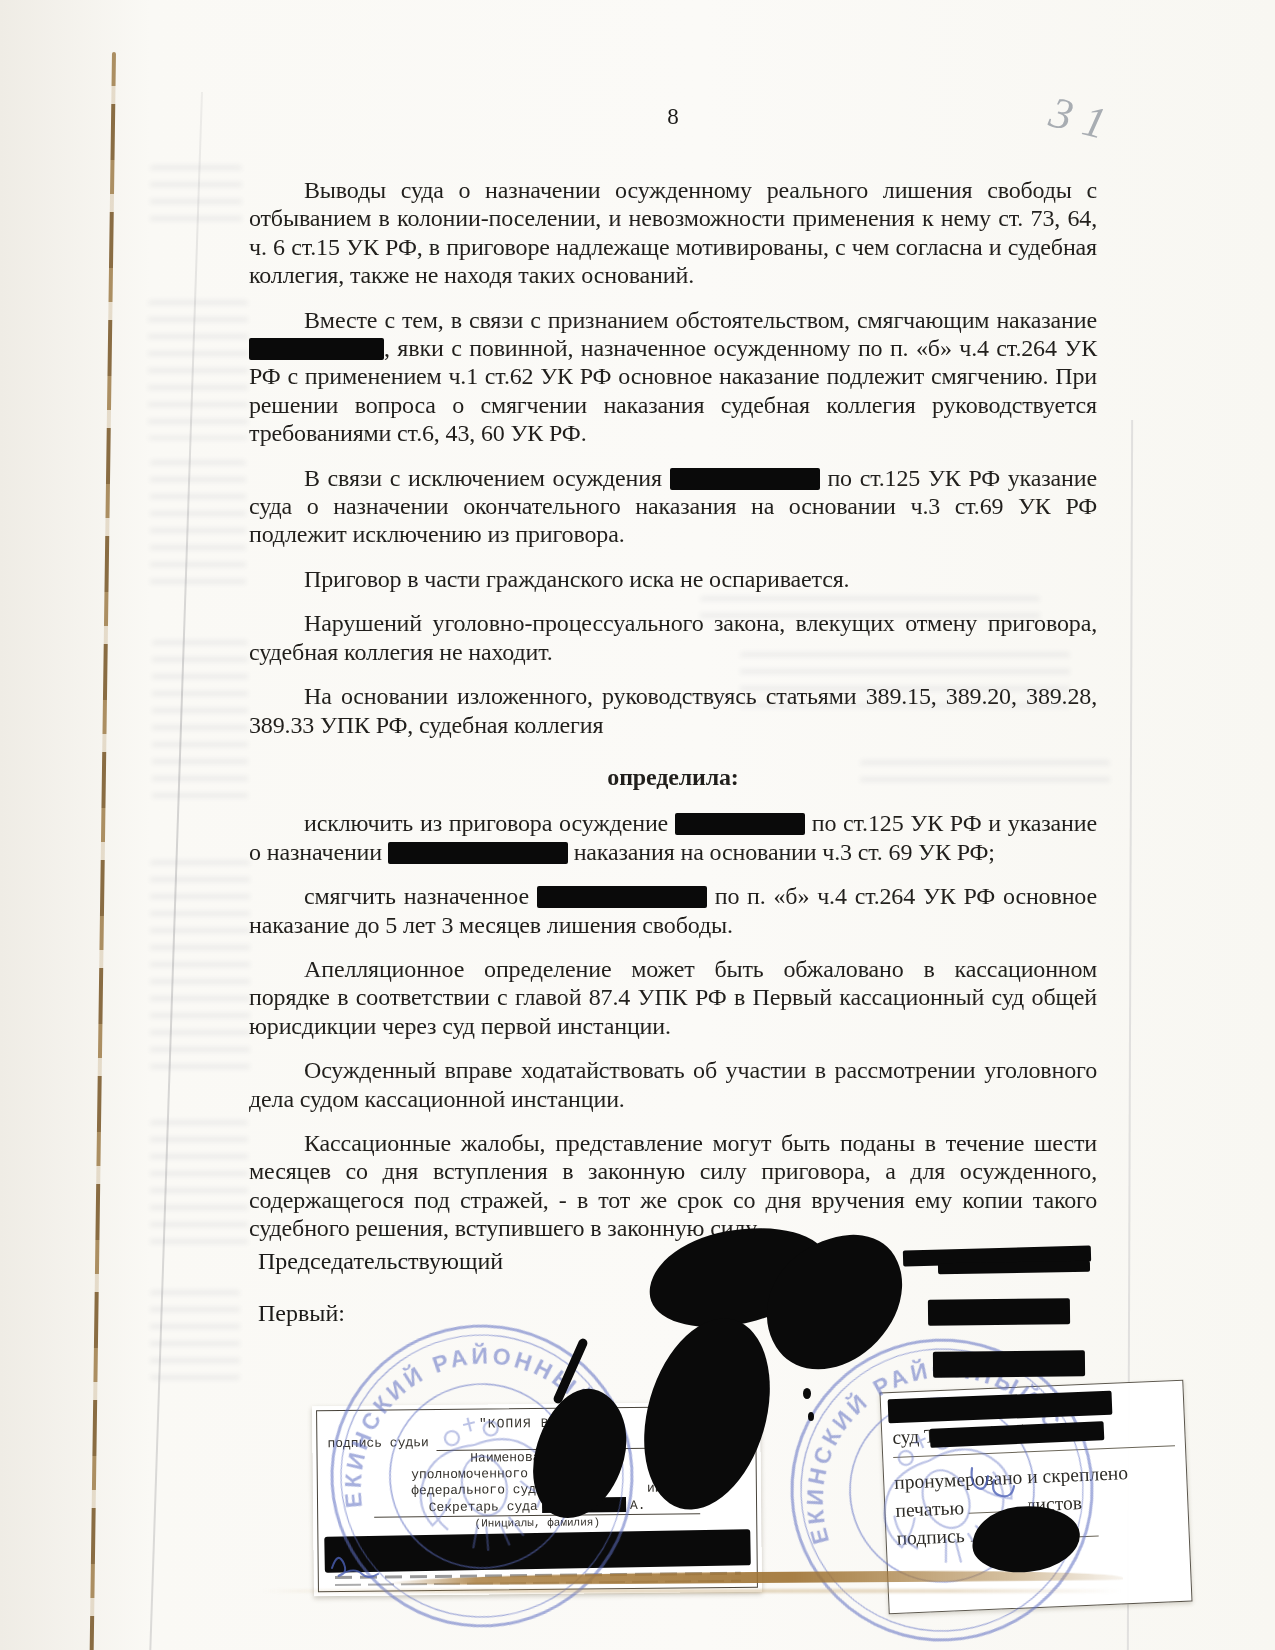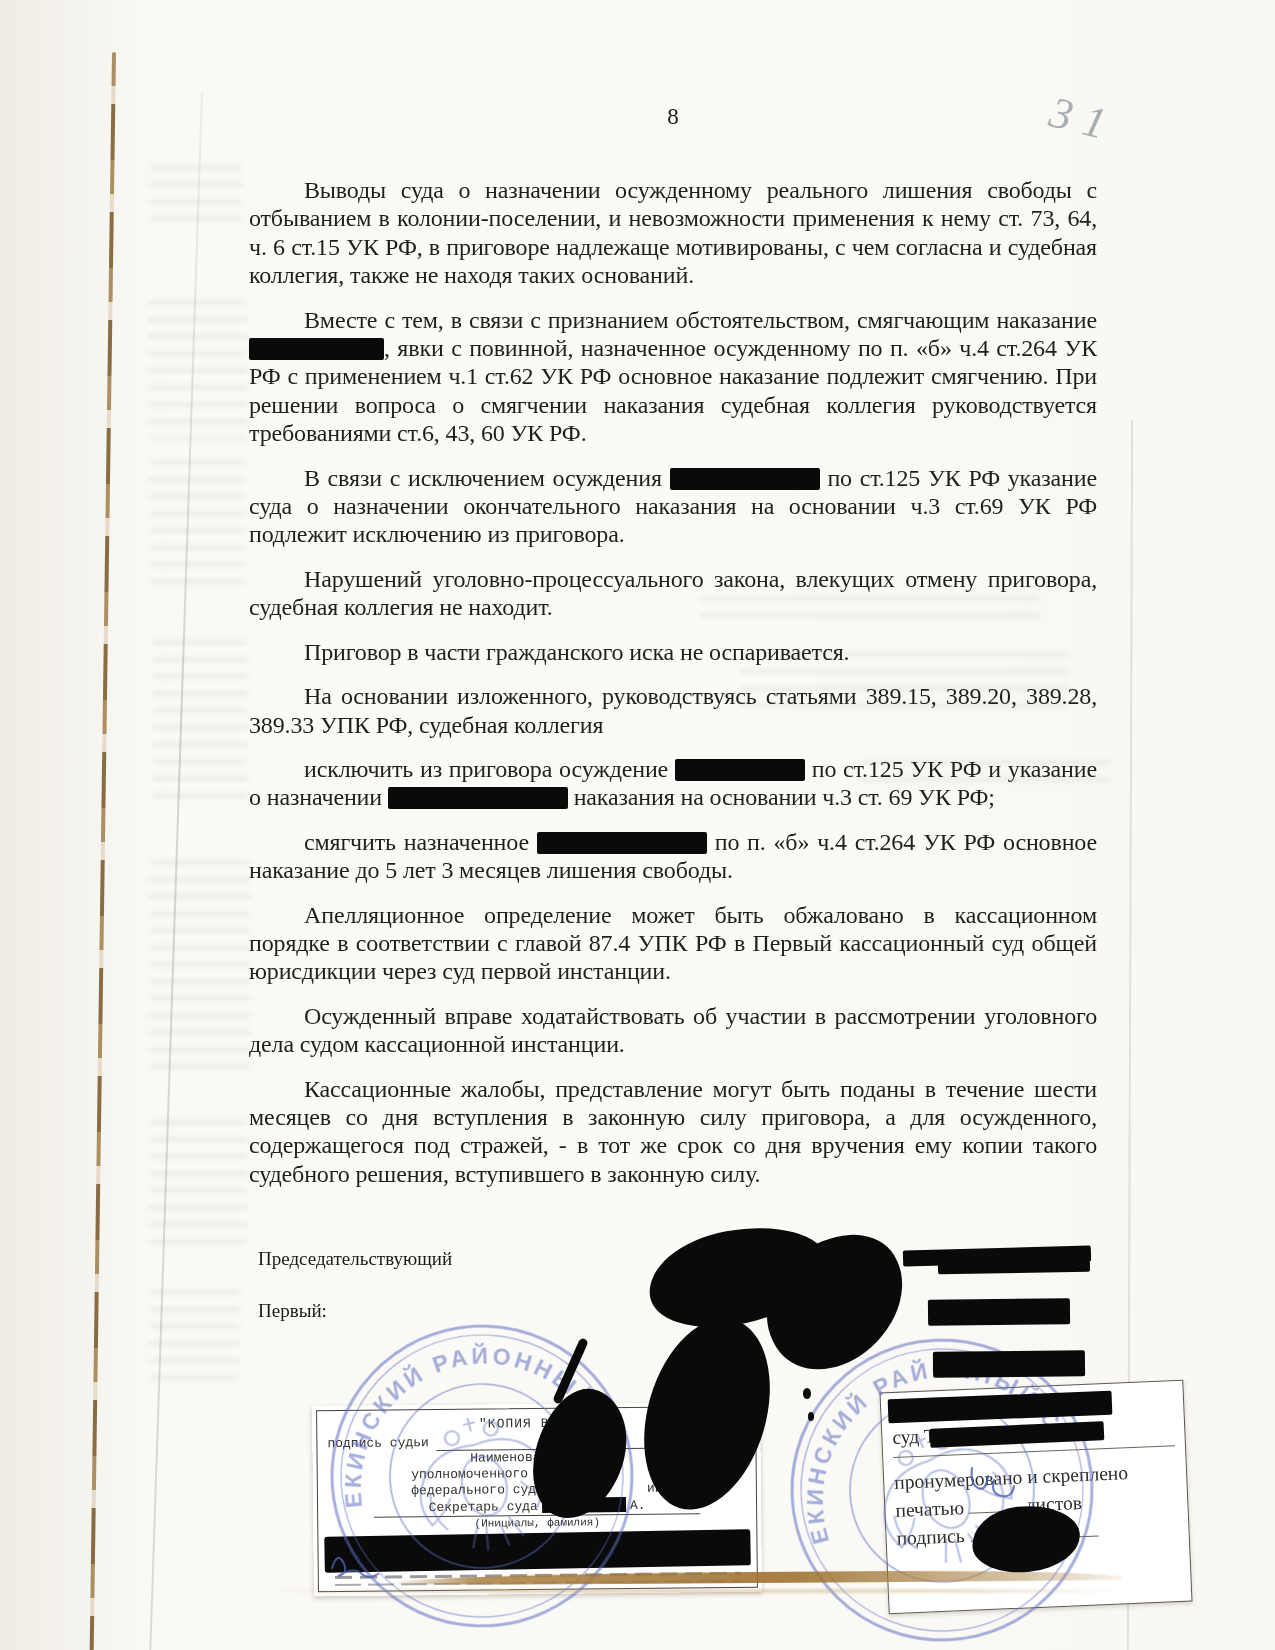--- a/index.html
+++ b/index.html
@@ -43,21 +43,21 @@
     color:#211f1c;
   }
   .para{margin:16px;text-indent:55px;}
   .para.heading{text-align:center;text-indent:0;font-weight:bold;margin:24px 0 18px;}
   .redact{display:inline-block;height:22px;background:var(--redact);vertical-align:-4px;border-radius:2px;}
   .redact.streak{
     height:25px;
     background:linear-gradient(to bottom,#000 0 9px,rgba(255,255,255,.8) 9px 10.5px,#000 10.5px 15px,rgba(255,255,255,.55) 15px 16px,#000 16px 25px);
   }
   
-  .sig-label{position:absolute;left:258px;font-size:19px;z-index:10;}
+  .sig-label{position:absolute;left:258px;font-size:24px;z-index:10;}
   #presiding{top:1248px;}
   #judges{top:1300px;}
   
   .stamp{position:absolute;width:320px;height:320px;color:var(--stamp-blue);opacity:.55;filter:blur(.6px);z-index:20;}
   #stamp-left{left:322px;top:1316px;transform:rotate(-14deg);}
   #stamp-right{left:782px;top:1330px;transform:rotate(-24deg);}
   
   .copy-note{
     position:absolute;left:313px;top:1404px;width:440px;z-index:15;
     background:rgba(255,255,255,.94);padding:4px;transform:rotate(-0.6deg);
@@ -145,23 +145,24 @@
 <svg class="hand-note" width="120" height="110">
   <text x="22" y="64" transform="rotate(14 40 50)" style="font-family:'Liberation Serif',serif;font-style:italic;font-size:44px;fill:#8e949d;letter-spacing:12px;opacity:.75;">31</text>
 </svg>
 
 <div class="page-num">8</div>
 
 <div class="main-text">
     <p class="para">Выводы суда о назначении осужденному реального лишения свободы с отбыванием в колонии-поселении, и невозможности применения к нему ст. 73, 64, ч. 6 ст.15 УК РФ, в приговоре надлежаще мотивированы, с чем согласна и судебная коллегия, также не находя таких оснований.</p>
     <p class="para">Вместе с тем, в связи с признанием обстоятельством, смягчающим наказание <span class="redact" style="width: 135px;"></span>, явки с повинной, назначенное осужденному по п. «б» ч.4 ст.264 УК РФ с применением ч.1 ст.62 УК РФ основное наказание подлежит смягчению. При решении вопроса о смягчении наказания судебная коллегия руководствуется требованиями ст.6, 43, 60 УК РФ.</p>
     <p class="para">В связи с исключением осуждения <span class="redact" style="width: 150px;"></span> по ст.125 УК РФ указание суда о назначении окончательного наказания на основании ч.3 ст.69 УК РФ подлежит исключению из приговора.</p>
+    <p class="para">Приговор в части гражданского иска не оспаривается.</p>
     <p class="para">Нарушений уголовно-процессуального закона, влекущих отмену приговора, судебная коллегия не находит.</p>
-    <p class="para">Приговор в части гражданского иска не оспаривается.</p>
     <p class="para">На основании изложенного, руководствуясь статьями 389.15, 389.20, 389.28, 389.33 УПК РФ, судебная коллегия</p>
+    <p class="para heading">определила:</p>
     <p class="para">исключить из приговора осуждение <span class="redact" style="width: 130px;"></span> по ст.125 УК РФ и указание о назначении <span class="redact" style="width: 180px;"></span> наказания на основании ч.3 ст. 69 УК РФ;</p>
     <p class="para">смягчить назначенное <span class="redact" style="width: 170px;"></span> по п. «б» ч.4 ст.264 УК РФ основное наказание до 5 лет 3 месяцев лишения свободы.</p>
     <p class="para">Апелляционное определение может быть обжаловано в кассационном порядке в соответствии с главой 87.4 УПК РФ в Первый кассационный суд общей юрисдикции через суд первой инстанции.</p>
     <p class="para">Осужденный вправе ходатайствовать об участии в рассмотрении уголовного дела судом кассационной инстанции.</p>
     <p class="para">Кассационные жалобы, представление могут быть поданы в течение шести месяцев со дня вступления в законную силу приговора, а для осужденного, содержащегося под стражей, - в тот же срок со дня вручения ему копии такого судебного решения, вступившего в законную силу.</p>
   </div>
 
 <div class="sig-label" id="presiding">Председательствующий</div>
 <div class="sig-label" id="judges">Первый:</div>
 

